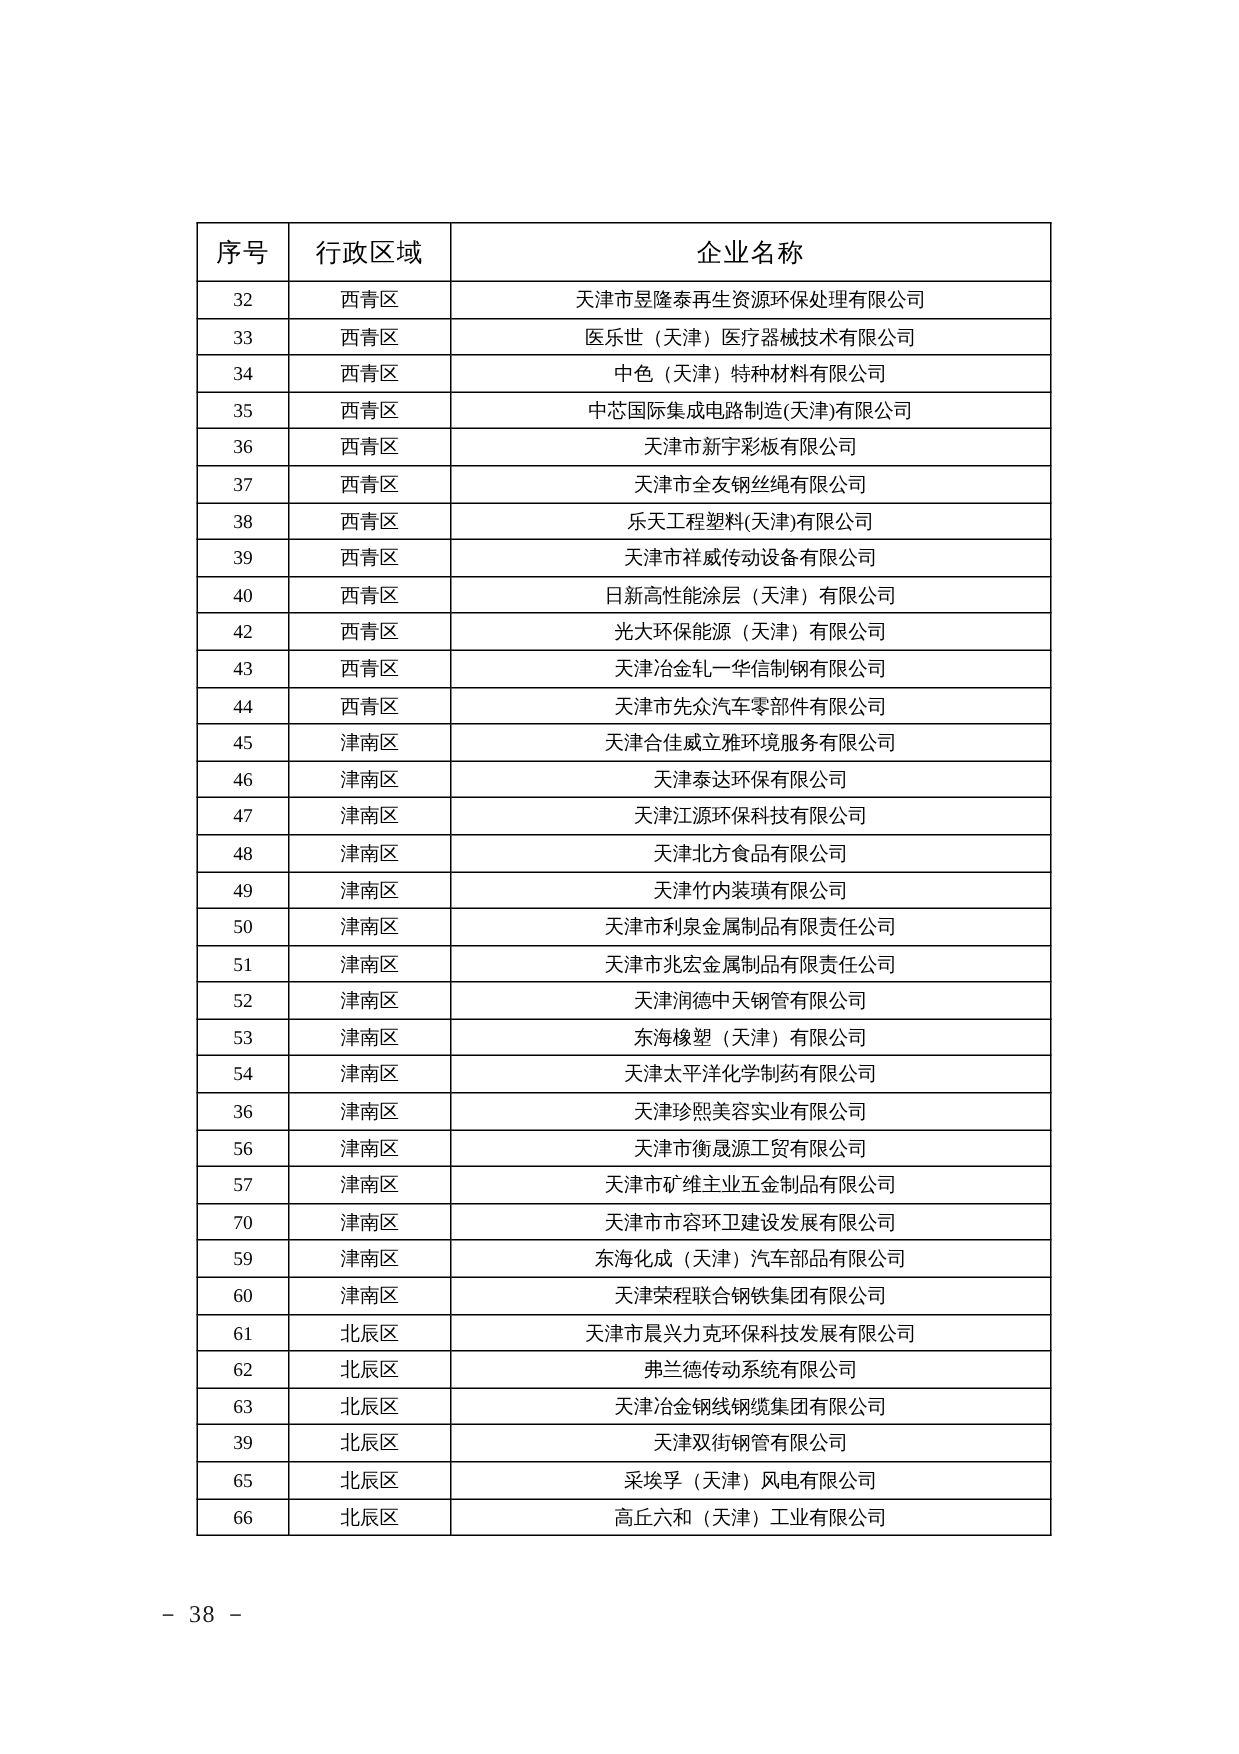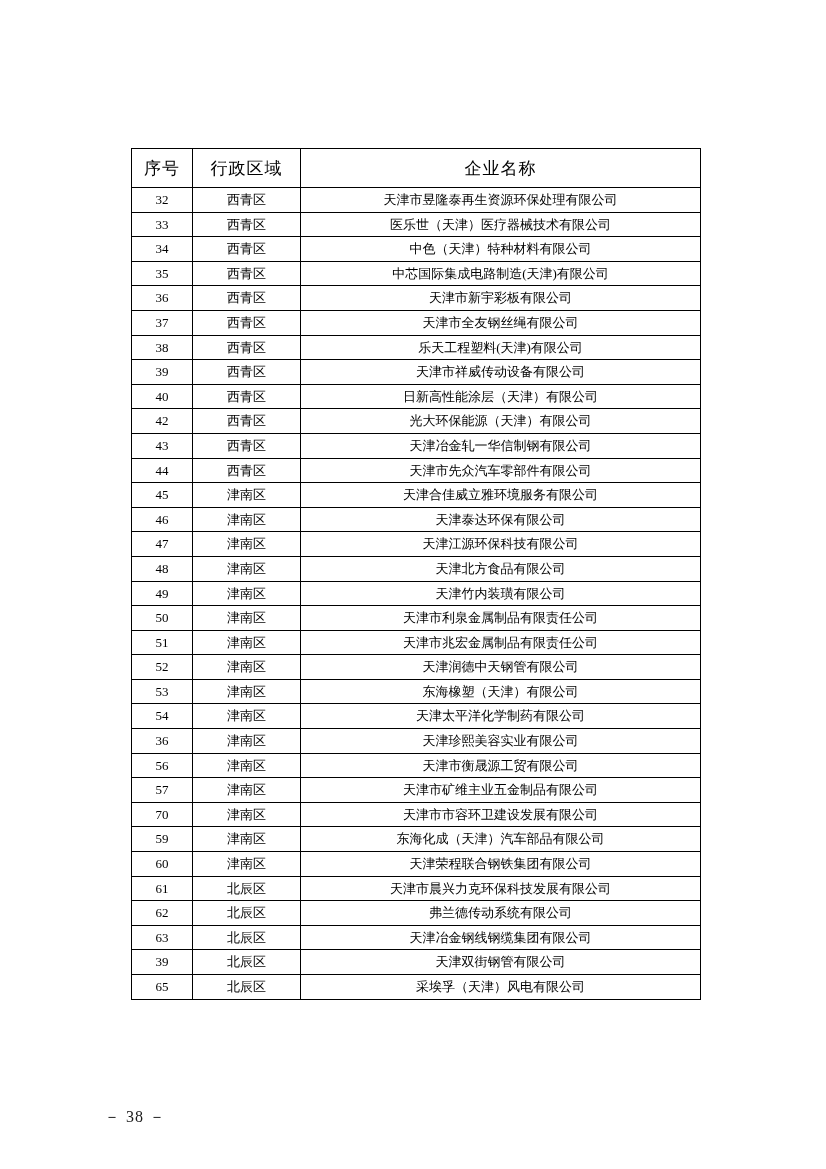--- a/index.html
+++ b/index.html
@@ -46,21 +46,20 @@
     line-height: 23.6px;
     padding: 0 2px;
   }
   .page-number {
     position: absolute;
     left: 104px;
     top: 1066px;
     font-size: 16px;
     letter-spacing: 1px;
     color: #1a1a1a;
-    margin-top: 41px;
   }
 </style>
 </head>
 <body>
 
 <div class="page">
 
   <table class="company-table">
     <colgroup>
       <col style="width:61px">
@@ -233,18 +232,23 @@
         <tr>
           <td>39</td>
           <td>北辰区</td>
           <td>天津双街钢管有限公司</td>
         </tr>
         <tr>
           <td>65</td>
           <td>北辰区</td>
           <td>采埃孚（天津）风电有限公司</td>
         </tr>
+        <tr>
+          <td>66</td>
+          <td>北辰区</td>
+          <td>高丘六和（天津）工业有限公司</td>
+        </tr>
       </tbody>
   </table>
 
   <div class="page-number">－ 38 －</div>
 
 </div>
 
 </body></html>

